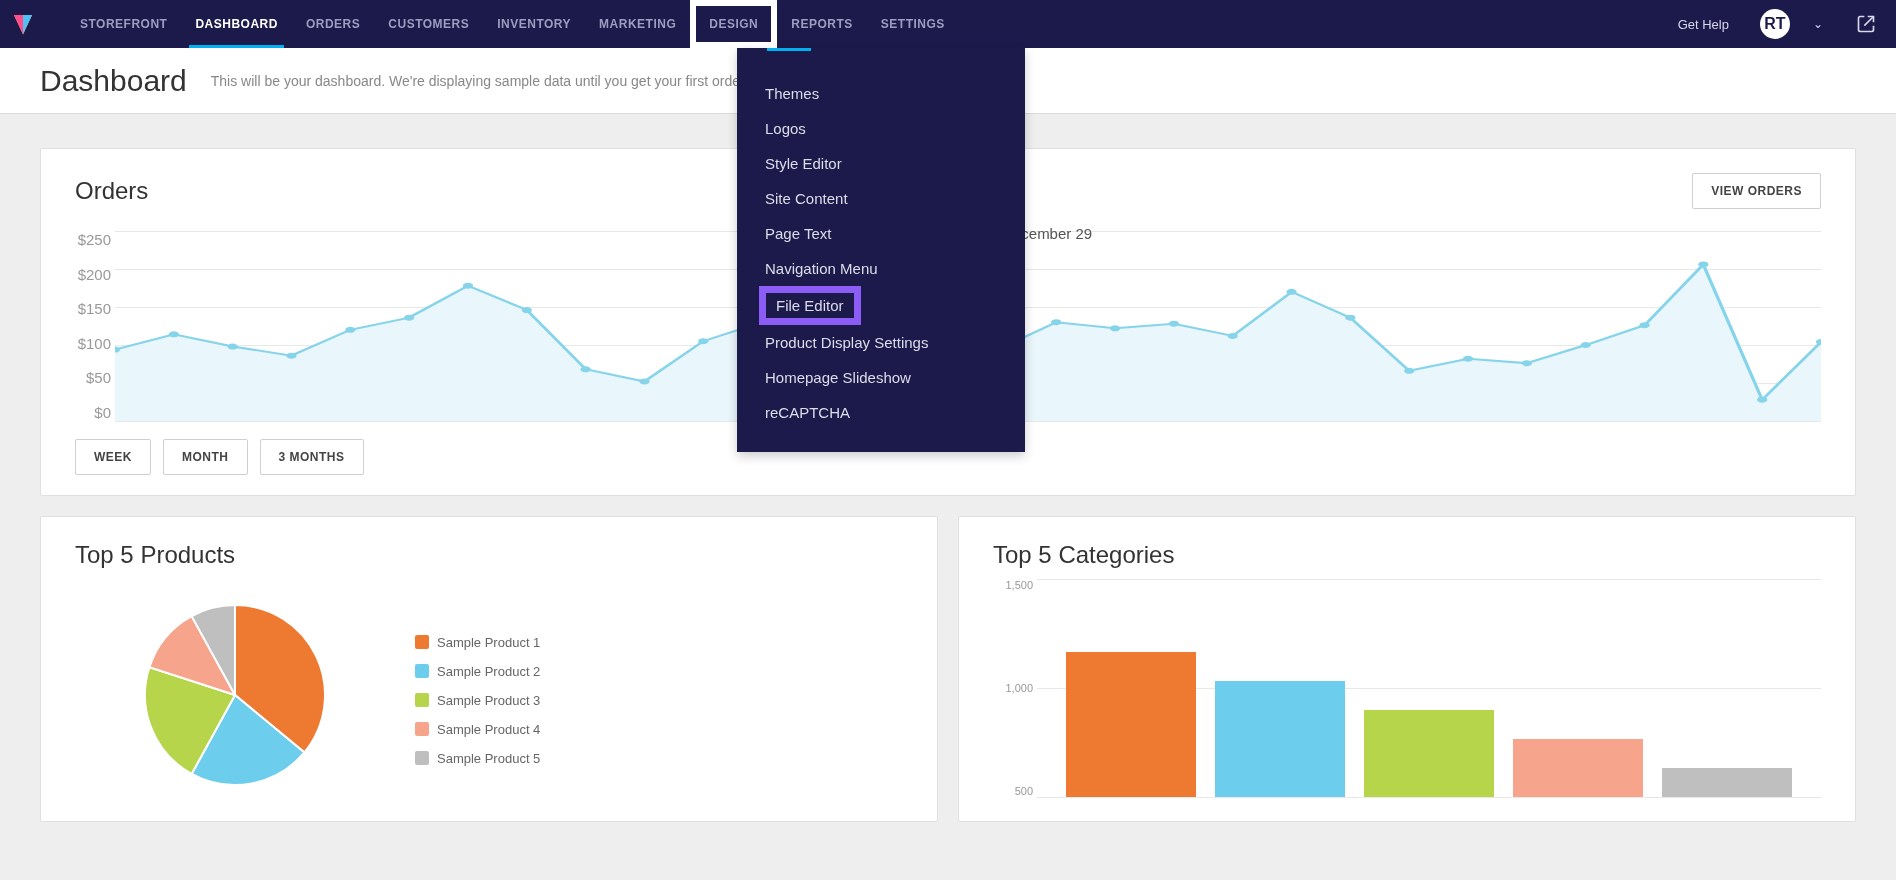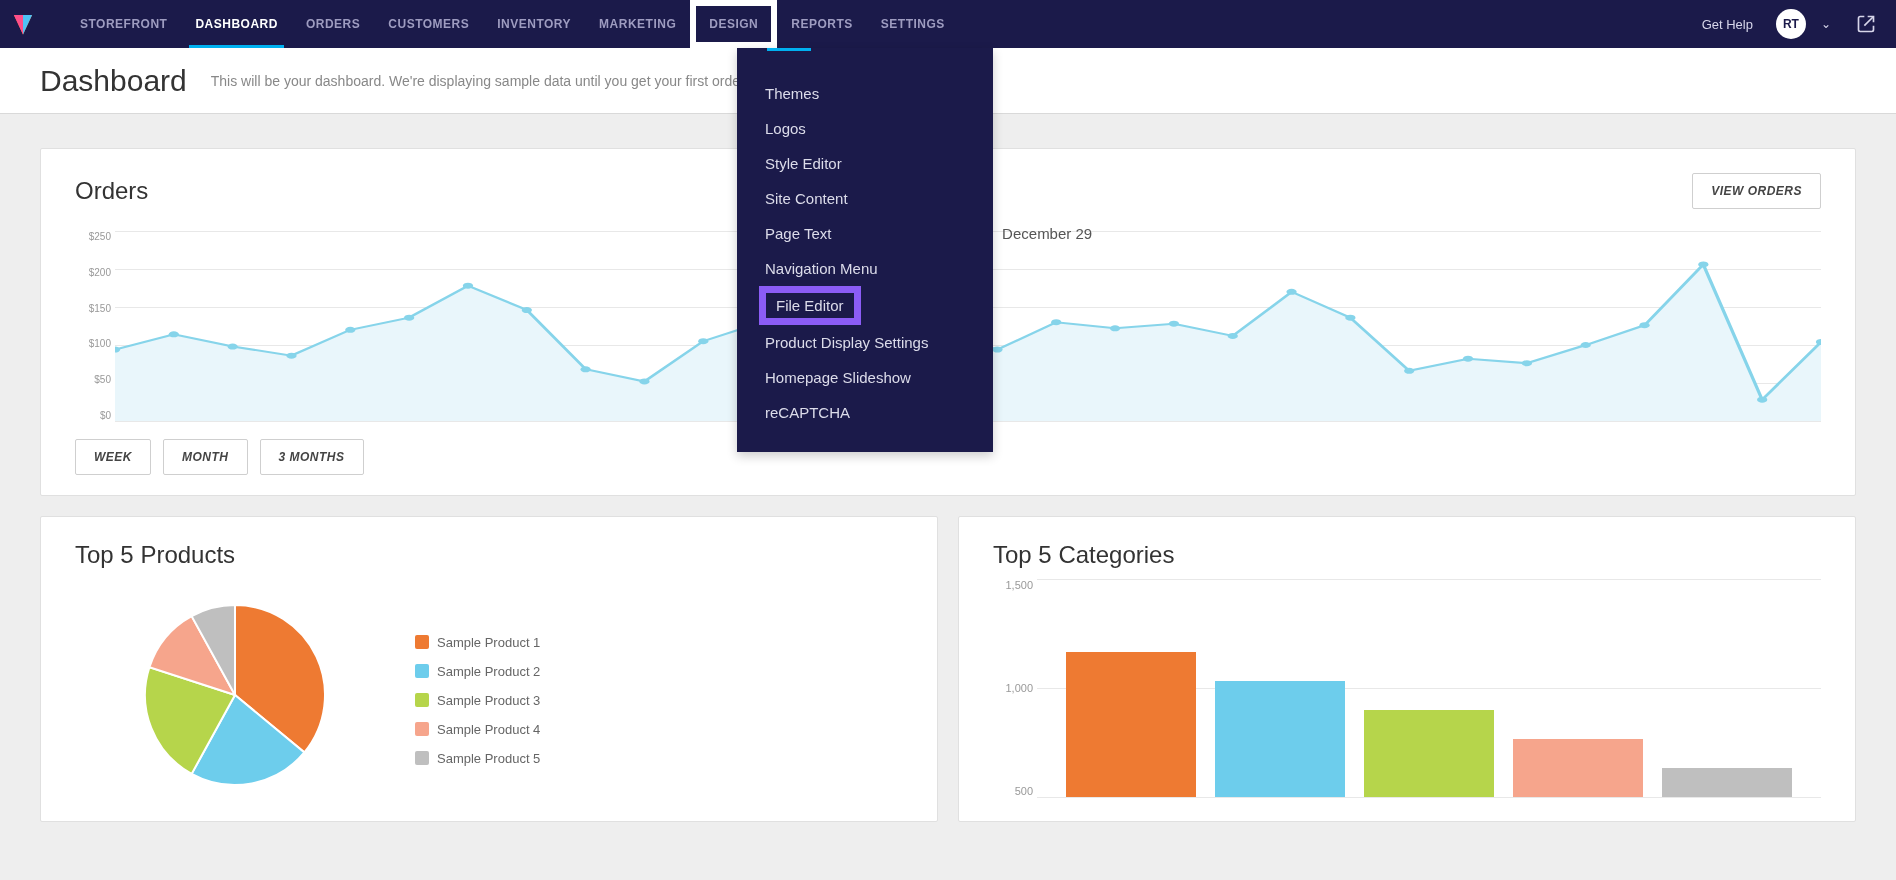--- a/index.html
+++ b/index.html
@@ -7,50 +7,50 @@
 
   
   .topnav { background: #1b1a4a; height: 48px; display: flex; align-items: center; padding: 0 18px 0 8px; position: relative; z-index: 50; text-align: right; }
   .logo { width: 30px; height: 30px; margin-right: 28px; display: flex; align-items: center; justify-content: center; }
   .nav-items { display: flex; gap: 0; height: 100%; }
   .nav-item { color: #9e9cc0; font-size: 12px; font-weight: 700; letter-spacing: .5px; padding: 0 14px; display: flex; align-items: center; height: 100%; cursor: pointer; position: relative; text-transform: uppercase; }
   .nav-item.active { color: #ffffff; }
   .nav-item.active::after { content:""; position:absolute; left:8px; right:8px; bottom:0; height:3px; background:#00b0f0; }
   .nav-item.highlight { border: 6px solid #ffffff; padding: 0 13px; }
   .nav-spacer { flex: 1; }
-  .nav-right { display: flex; align-items: center; gap: 23px; color: #fff; }
+  .nav-right { display: flex; align-items: center; gap: 31px; color: #fff; }
   .get-help { font-size: 13px; color: #d7d6ea; cursor: pointer; }
-  .avatar { width: 30px; height: 30px; border-radius: 50%; background: #ffffff; color:#1b1a4a; font-size:12px; font-weight:600; display:flex; align-items:center; justify-content:center; }
+  .avatar { width: 30px; height: 30px; border-radius: 50%; background: #ffffff; color:#1b1a4a; font-size:16px; font-weight:600; display:flex; align-items:center; justify-content:center; }
   .chev { color:#d7d6ea; font-size:12px; cursor:pointer; margin-left:-8px; }
   .open-ext { width:24px; height:24px; cursor:pointer; display:flex; align-items:center; justify-content:center; }
   .open-ext svg { stroke:#d7d6ea; }
 
   
-  .dropdown { position: absolute; top: 48px; left: 737px; width: 256px; background: #1b1a4a; padding: 28px 0 22px 0; z-index: 60; box-shadow: 0 4px 10px rgba(0,0,0,.2); }
+  .dropdown { position: absolute; top: 48px; left: 737px; width: 288px; background: #1b1a4a; padding: 28px 0 22px 0; z-index: 60; box-shadow: 0 4px 10px rgba(0,0,0,.2); }
   .dropdown::before { content:""; position:absolute; top:0; left:30px; width:44px; height:3px; background:#00b0f0; }
   .dropdown-item { color: #dcdcea; font-size: 15px; padding: 9px 28px; cursor: pointer; }
   .dropdown-item.hl { border: 7px solid #8b5cf6; display:inline-block; margin-left:22px; padding: 4px 10px; }
 
   
   .header { background:#ffffff; border-bottom:1px solid #d9d9d9; height: 66px; display:flex; align-items:center; padding: 0 40px; gap: 24px; }
   .header h1 { font-size: 30px; font-weight: 400; color:#333; }
   .header .sub { font-size: 14px; color:#888; }
 
   
   .content { padding: 34px 40px; display:flex; flex-direction:column; gap: 20px; }
   .card { background:#ffffff; border:1px solid #e0e0e0; border-radius: 2px; }
 
   
   .orders-card { padding: 24px 34px 20px 34px; }
   .card-head { display:flex; justify-content:space-between; align-items:center; margin-bottom: 22px; }
   .card-title { font-size: 24px; font-weight:400; color:#333; }
-  .btn-outline { border:1px solid #cfcfcf; background:#fff; color:#444; font-size:12px; font-weight:700; letter-spacing:.5px; padding: 10px 18px; cursor:pointer; border-radius:2px;font-style:italic; }
+  .btn-outline { border:1px solid #cfcfcf; background:#fff; color:#444; font-size:12px; font-weight:700; letter-spacing:.5px; padding: 10px 18px; cursor:pointer; border-radius:2px; }
 
   .orders-chart { position:relative; height: 190px; margin-left: 40px; }
-  .orders-chart .ylabels { position:absolute; left:-40px; top:0; bottom:0; width:36px; display:flex; flex-direction:column; justify-content:space-between; align-items:flex-end; font-size:10px; color:#999; }
+  .orders-chart .ylabels { position:absolute; left:-40px; top:0; bottom:0; width:36px; display:flex; flex-direction:column; justify-content:space-between; align-items:flex-end; font-size:15px; color:#999; }
   .orders-chart .grid { position:absolute; inset:0; }
   .orders-chart .grid .line { position:absolute; left:0; right:0; height:1px; background:#e8e8e8; }
   .orders-chart svg.plotsvg { position:absolute; inset:0; width:100%; height:100%; }
   .orders-chart .date-label { position:absolute; top:-6px; left:52%; font-size:15px; color:#555; }
 
   .range-btns { display:flex; gap:12px; margin-top: 18px; }
 
   
   .row2 { display:flex; gap: 20px; }
   .half-card { flex:1; padding: 24px 34px; }

